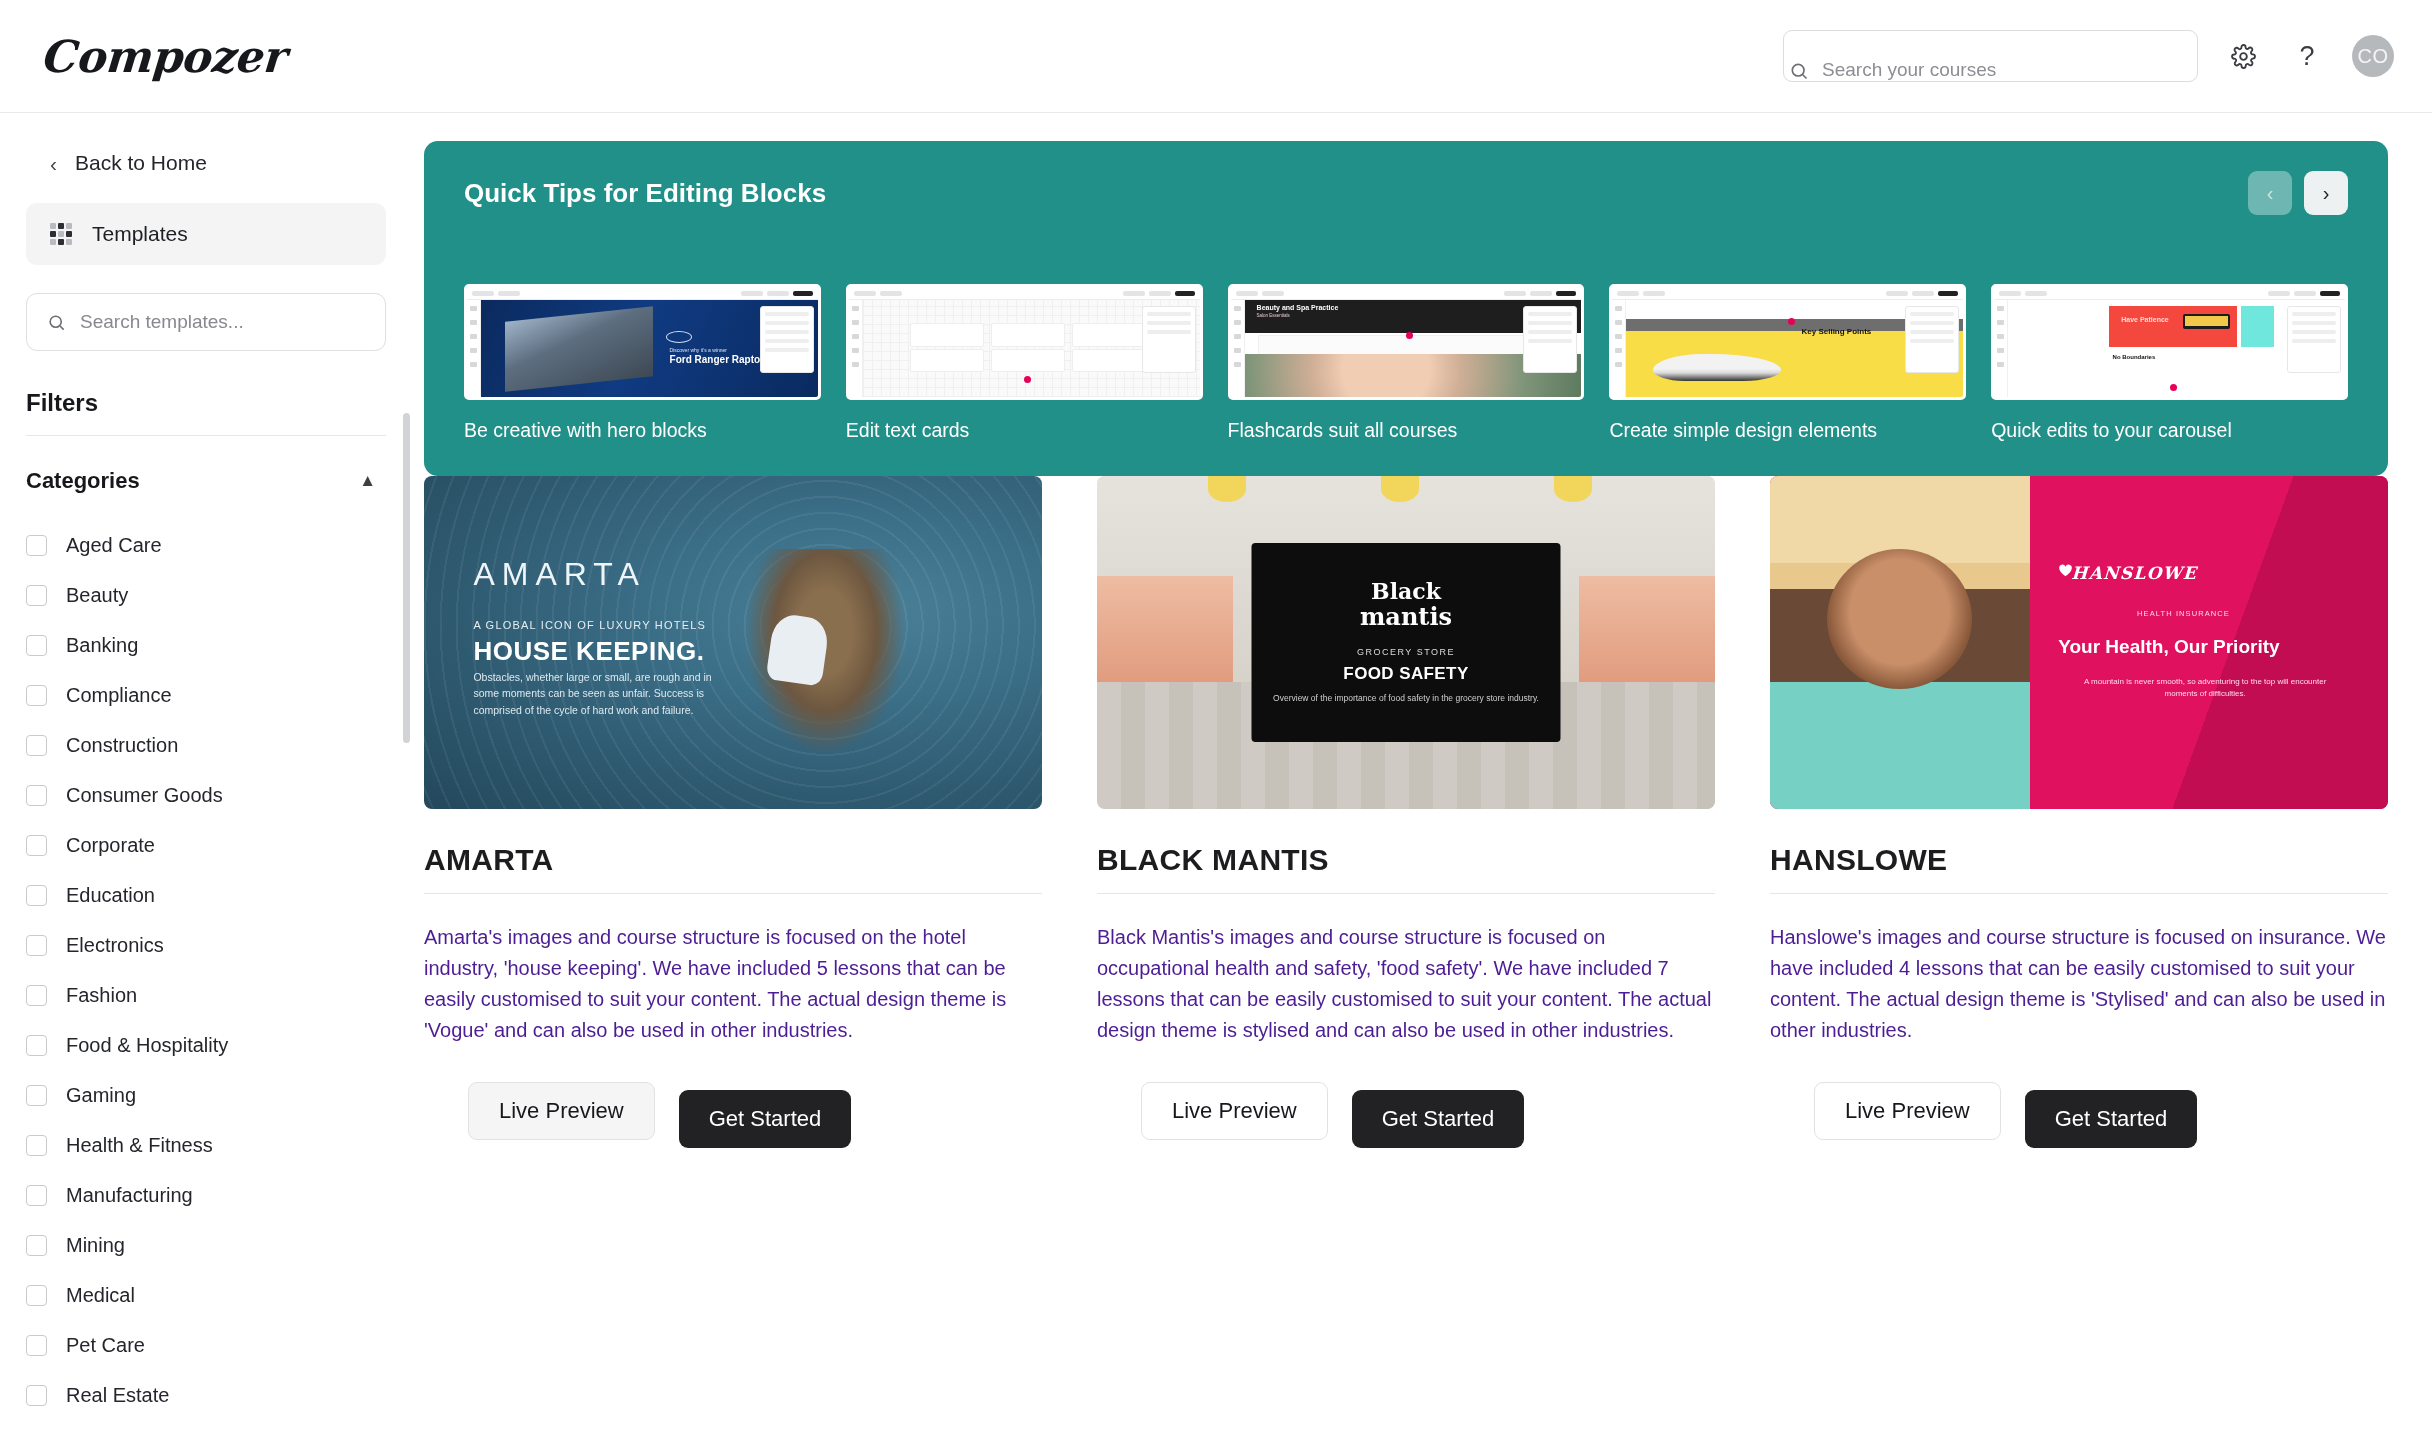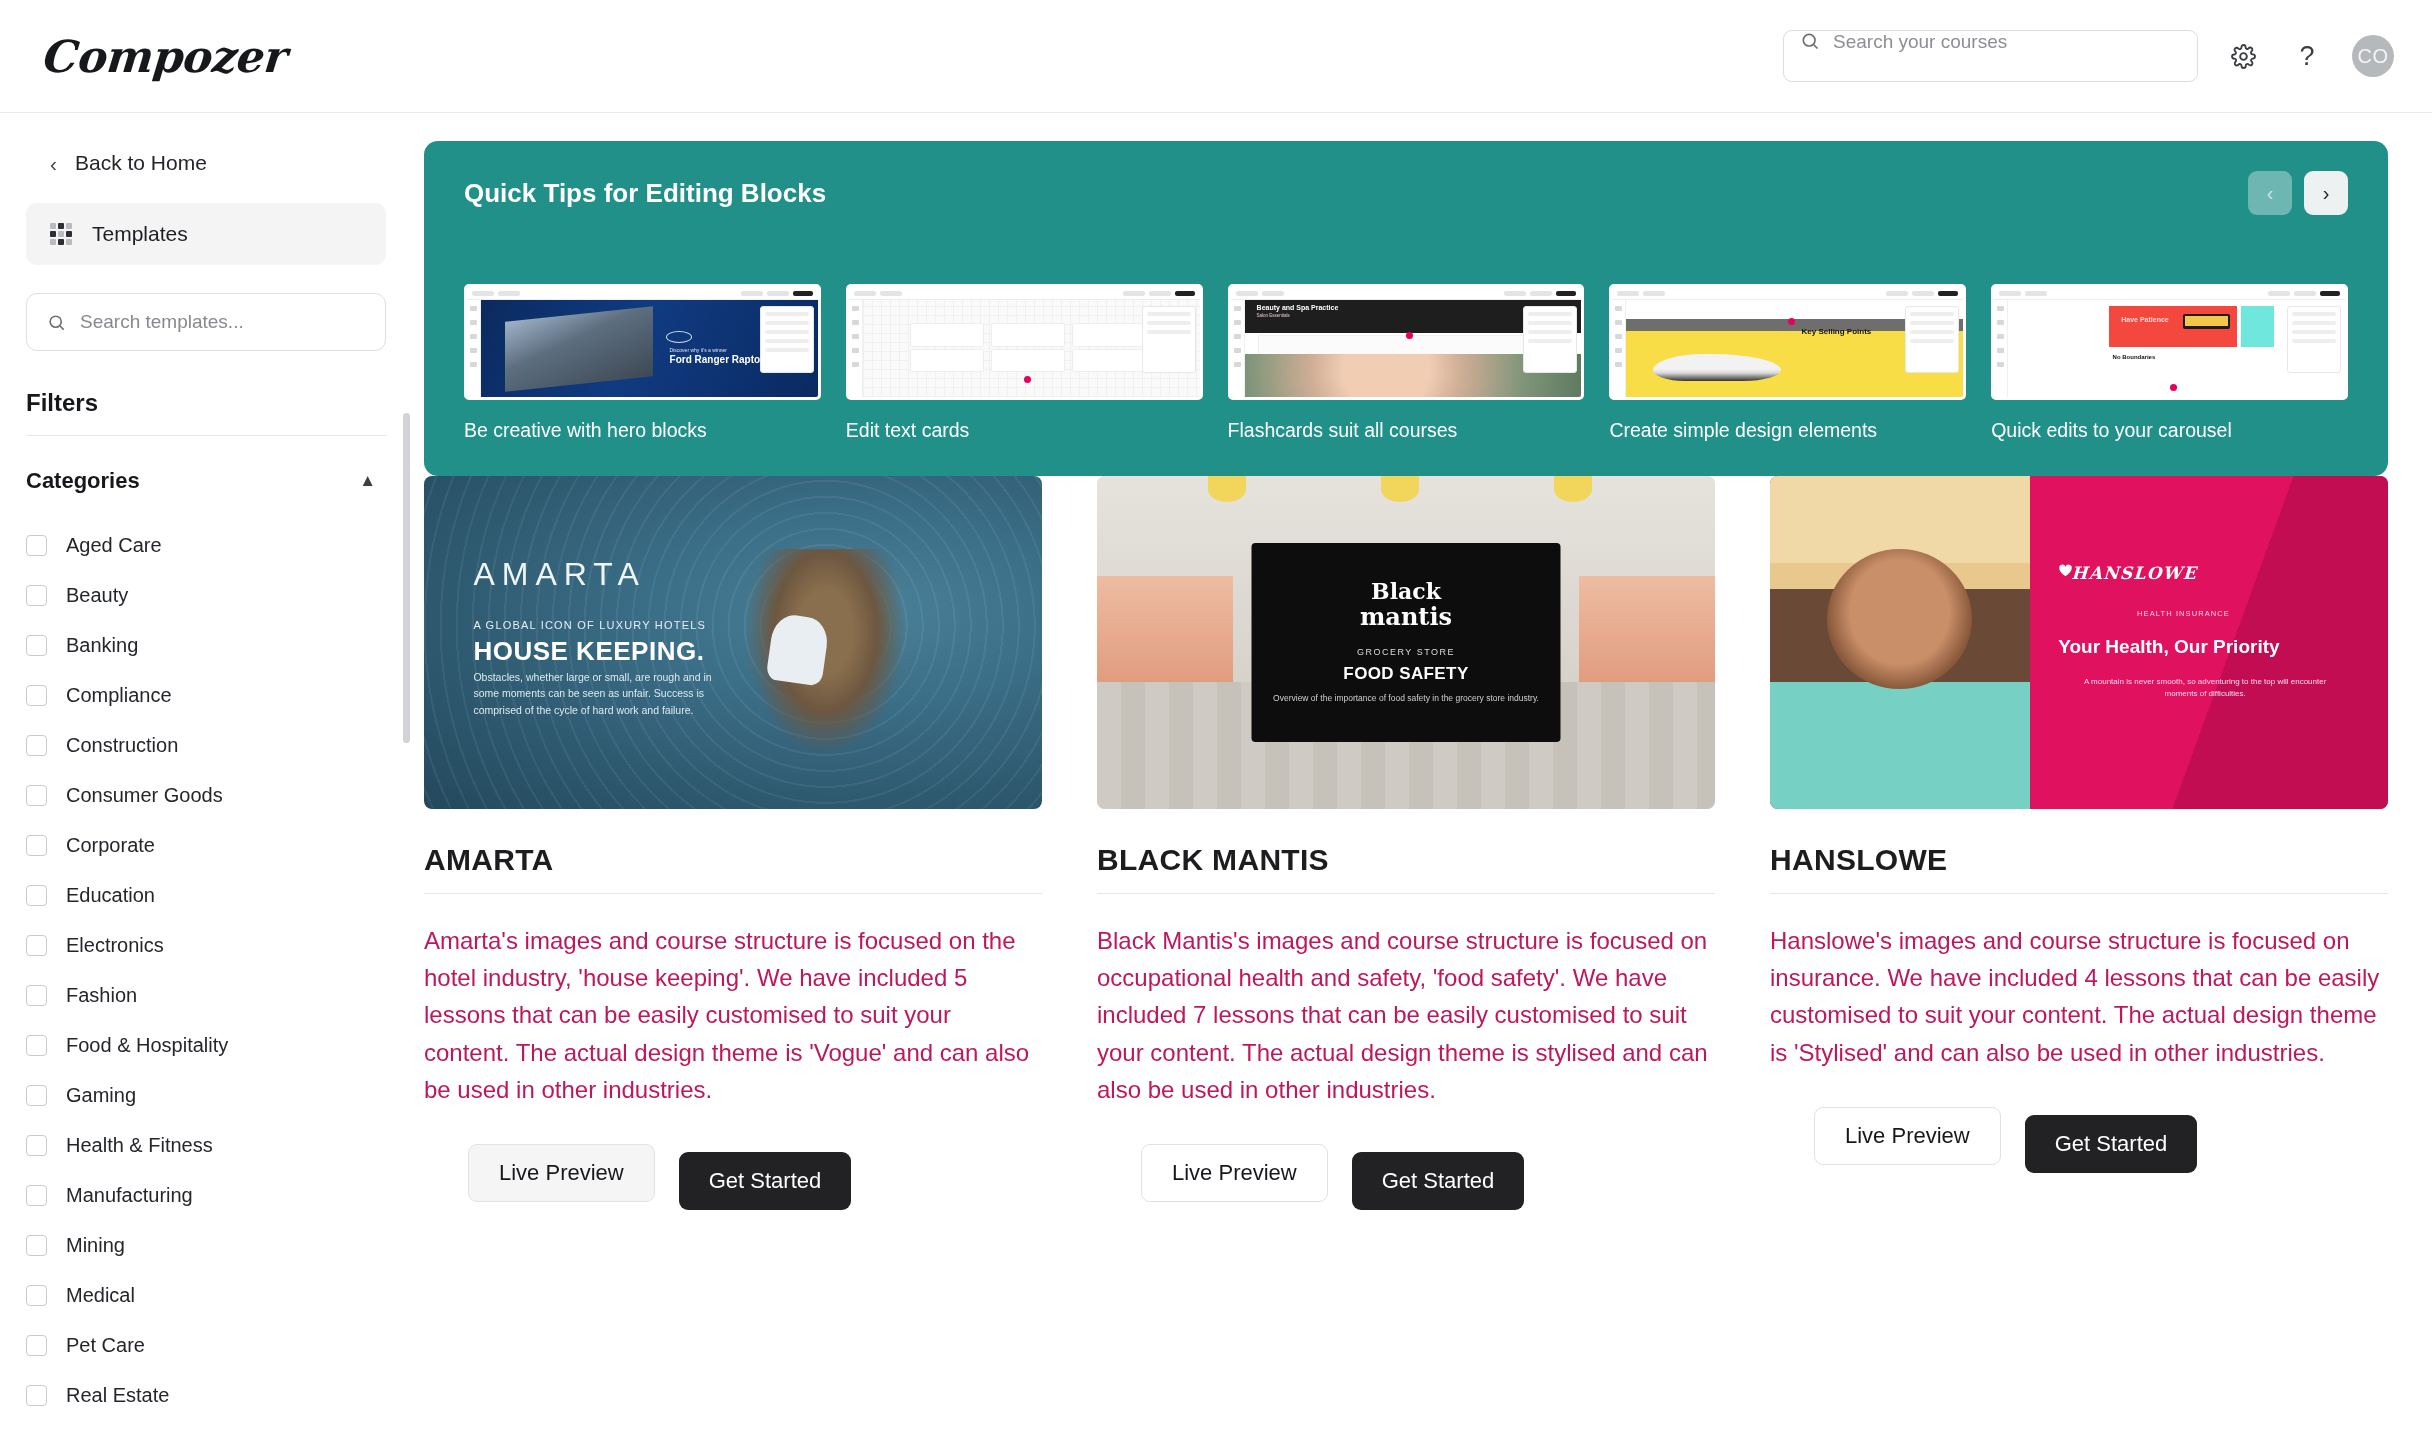--- a/index.html
+++ b/index.html
@@ -30,22 +30,22 @@
     transform: skewX(-6deg);
   }
   .topbar-right {
     margin-left: auto;
     display: flex; align-items: center; gap: 26px;
   }
   .search-courses {
     width: 415px; height: 52px;
     border: 1px solid #dcdce1;
     border-radius: 9px;
-    display: flex; align-items: flex-start;
-    padding: 0 16px; gap: 13px;
+    display: flex; align-items: flex-end;
+    padding: 0 5px; gap: 13px;
     background: #fff;
   }
   .search-courses .ph { color: #8d8d94; font-size: 19px; }
   .icon-btn {
     width: 38px; height: 38px;
     display: flex; align-items: center; justify-content: center;
     color: #3b3d42;
   }
   .help-q { font-size: 27px; color: #3b3d42; line-height: 1; }
   .avatar {
@@ -221,21 +221,21 @@
             background:#1c1c1c; border-radius:2px;}
   .t5 .tv i { display:block; margin:2px; height:70%; background:#f2c84b;}
   .t5 .nb { position:absolute; left:31%; top:56%; font-size:6px; font-weight:bold; color:#111;}
 
   
   .lib-title { font-size: 26px; font-weight: bold; margin: 35px 0 28px 0; color:#17181c; }
   .cards { display: grid; grid-template-columns: repeat(3, 1fr); gap: 55px; }
   .card-thumb { height: 333px; border-radius: 8px; overflow: hidden; position: relative; }
   .card-title { font-size: 30px; font-weight: bold; margin-top: 34px; letter-spacing:.3px; }
   .card-rule { height: 1px; background: #e6e6e9; margin-top: 16px; }
-  .card-desc { margin-top: 28px; font-size: 24px; line-height: 1.55; color: #be185d; }
+  .card-desc { margin-top: 28px; font-size: 20px; line-height: 1.55; color: #4c1d95; }
   .btns { margin-top: 36px; display: flex; gap: 24px; padding-left: 44px; }
   .btn {
     height: 58px; padding: 0 30px; border-radius: 9px;
     display: flex; align-items: center; justify-content: center;
     font-size: 22px;
   }
   .btn.ghost { background: #f5f5f6; border: 1px solid #e2e2e6; color:#17181c; }
   .btn.ghost.plain { background: #fff; }
   .btn.dark { background: #222225; color: #fff; margin-top: 8px; }
 

